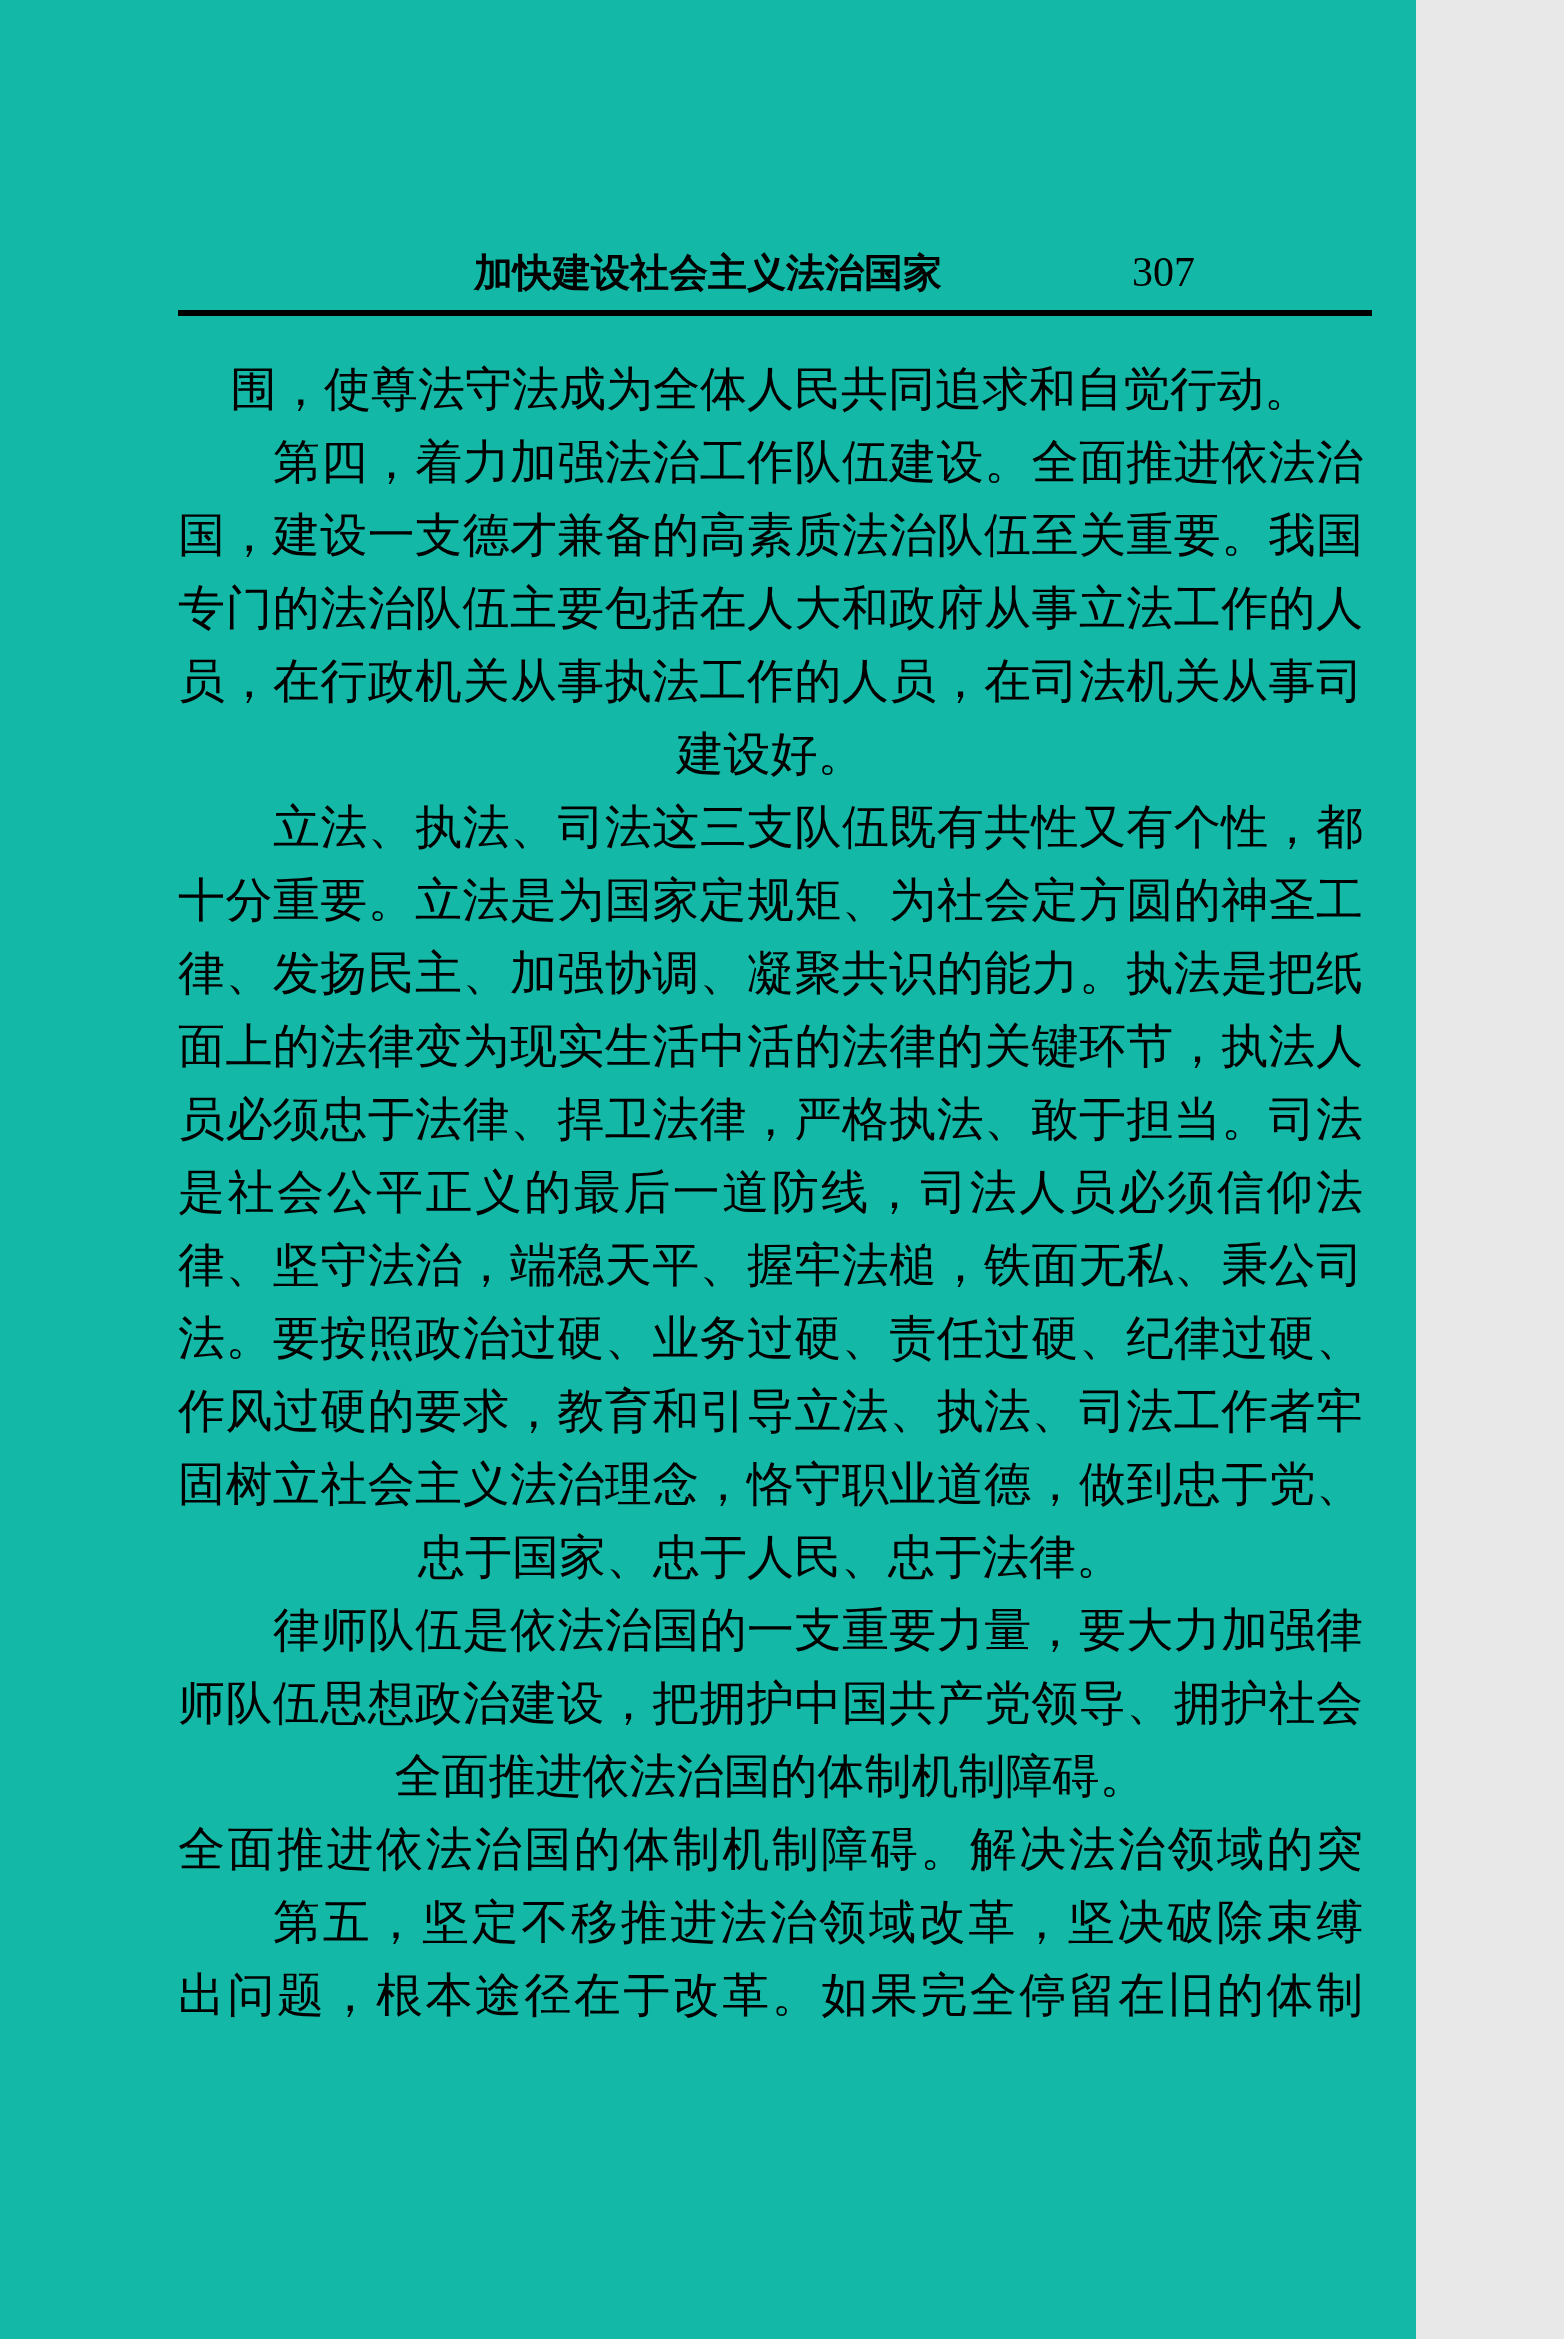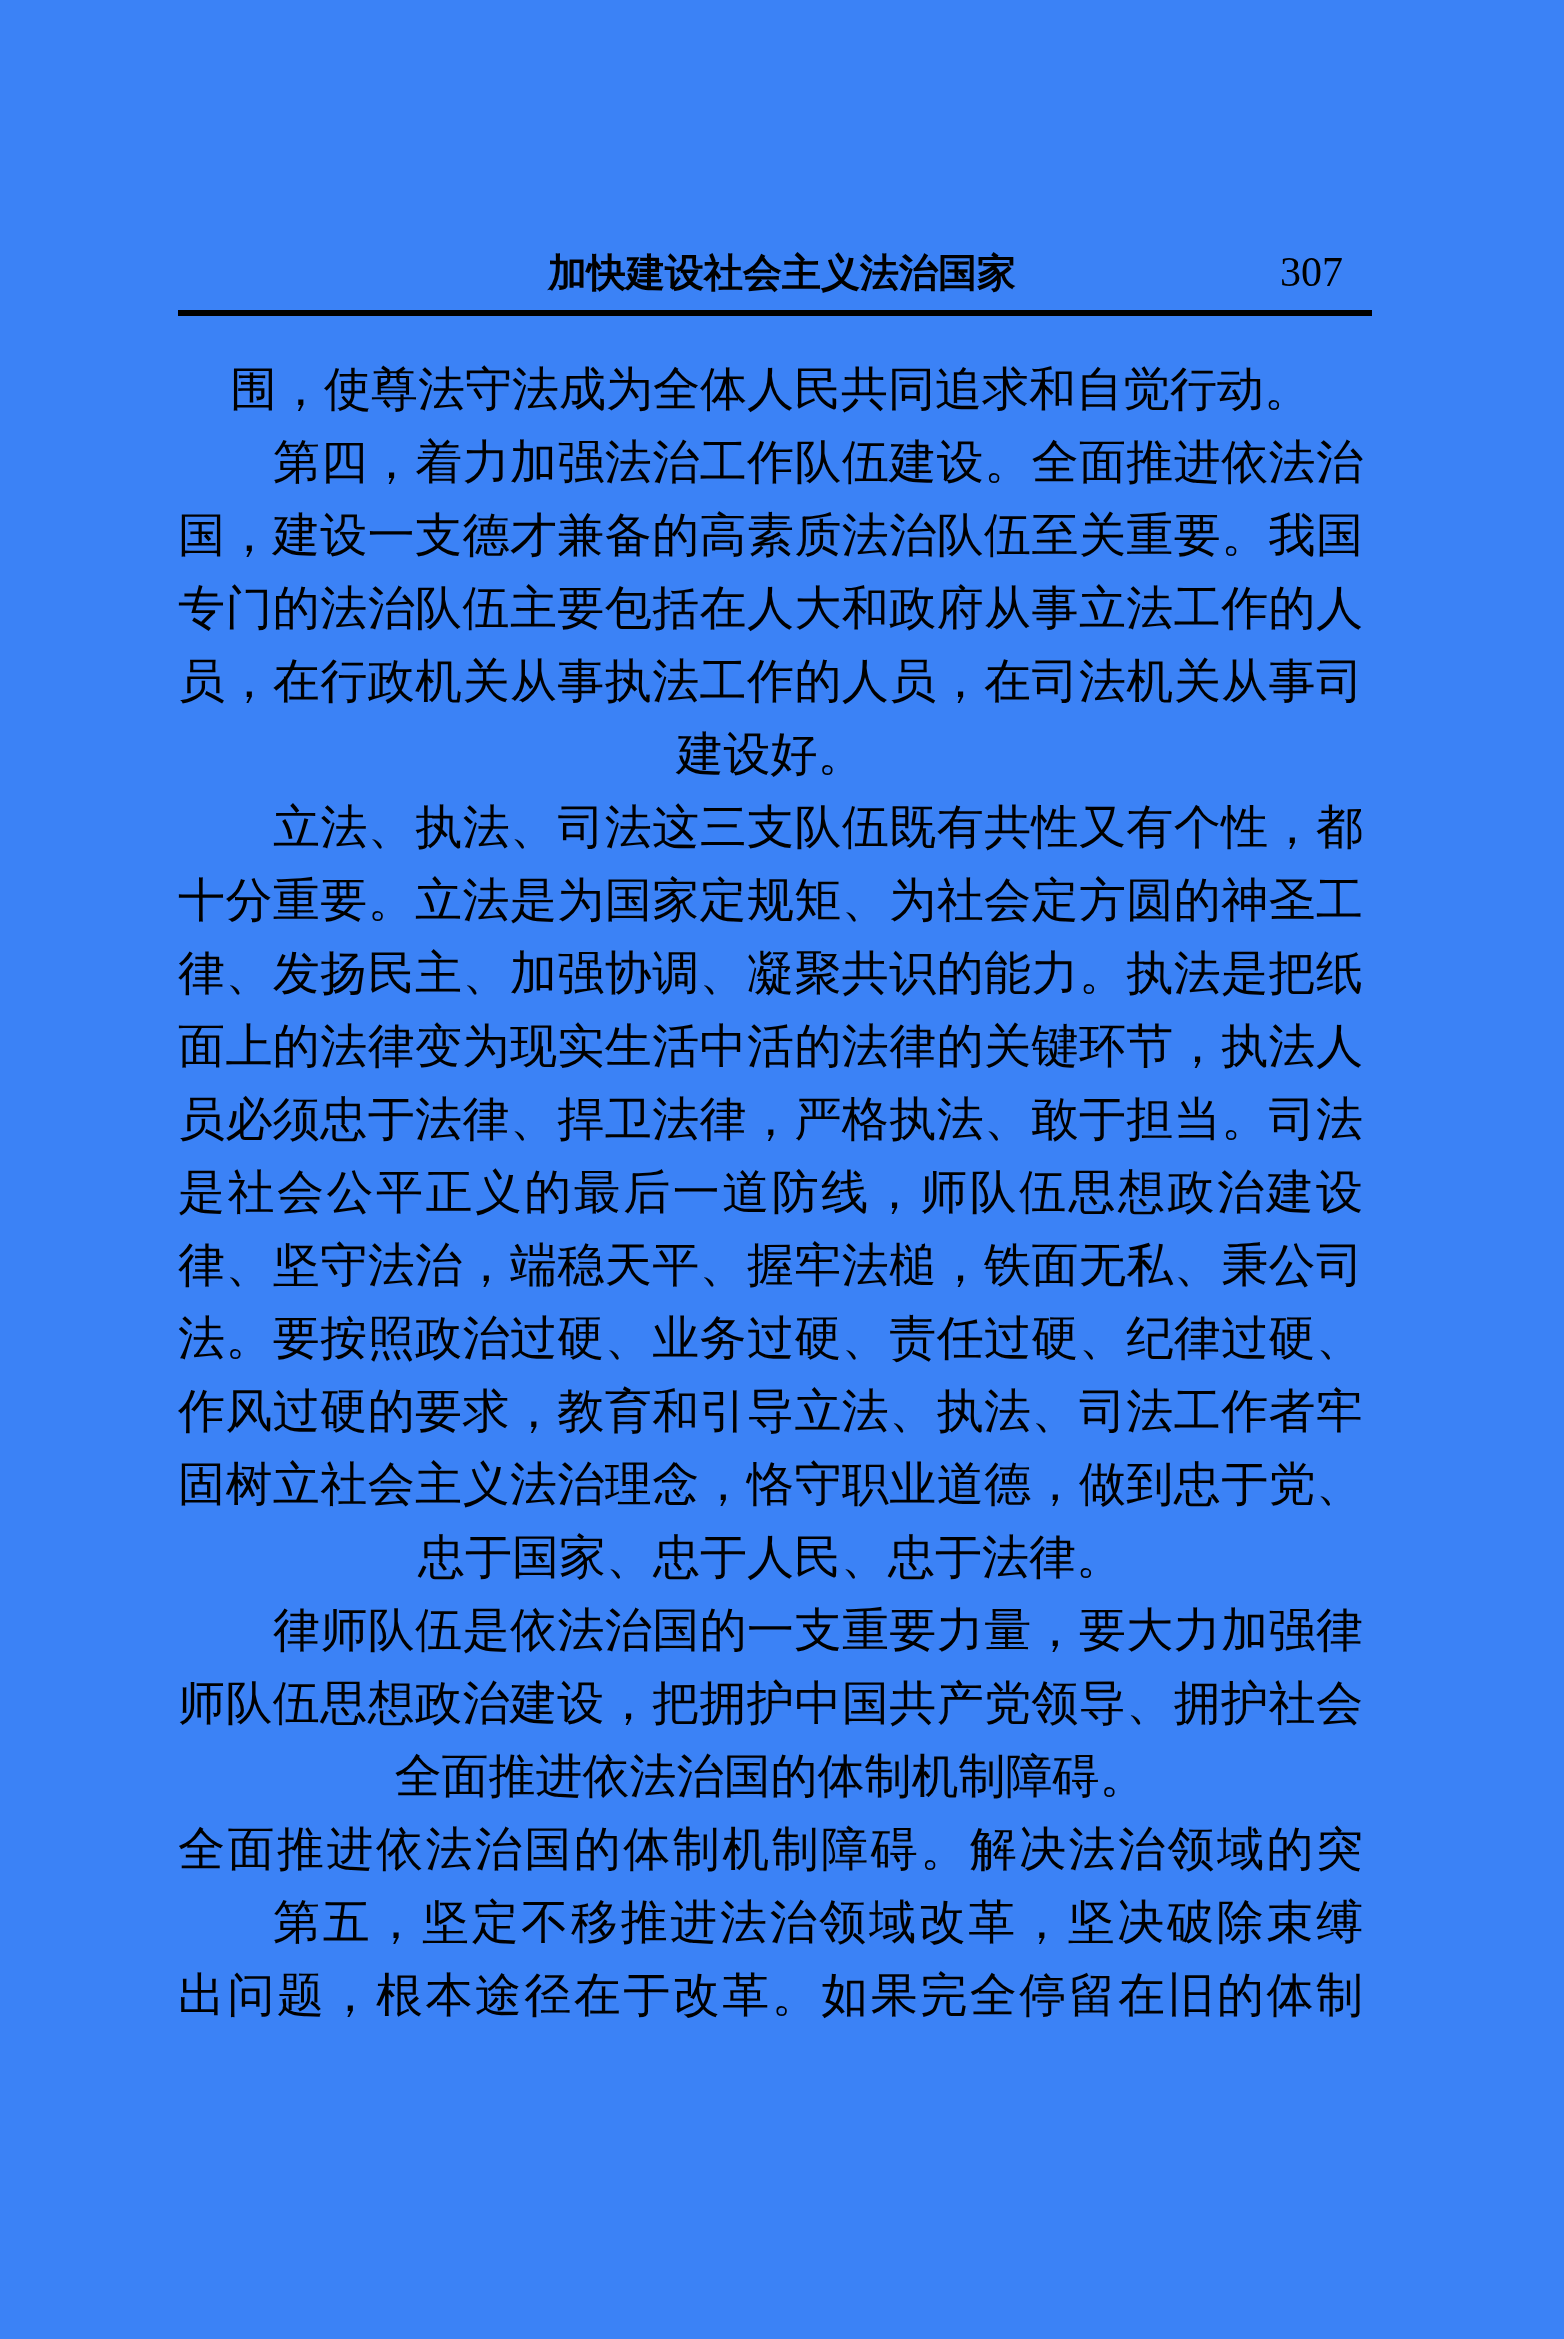--- a/index.html
+++ b/index.html
@@ -2,23 +2,23 @@
 <html style="font-size:15px"><head>
 <meta charset="utf-8">
 <style>
   html, body {
     margin: 0;
     padding: 0;
     background: #e8e8e8;
   }
   .page {
     position: relative;
-    width: 1564px;
+    width: 1416px;
     height: 2339px;
-    background: #3b82f6;
+    background: #14b8a6;
     font-family: "Liberation Serif", "DejaVu Serif", serif;
     color: #000000;
     overflow: hidden;
     text-decoration: underline;
   }
   .running-header {
     position: absolute;
     top: 248px;
     left: 0;
     width: 100%;
@@ -93,21 +93,21 @@
       <div class="line ind fill">第四，着力加强法治工作队伍建设。全面推进依法治</div>
       <div class="line fill">国，建设一支德才兼备的高素质法治队伍至关重要。我国</div>
       <div class="line fill">专门的法治队伍主要包括在人大和政府从事立法工作的人</div>
       <div class="line fill">员，在行政机关从事执法工作的人员，在司法机关从事司</div>
       <div class="line">建设好。</div>
       <div class="line ind fill">立法、执法、司法这三支队伍既有共性又有个性，都</div>
       <div class="line fill">十分重要。立法是为国家定规矩、为社会定方圆的神圣工</div>
       <div class="line fill">律、发扬民主、加强协调、凝聚共识的能力。执法是把纸</div>
       <div class="line fill">面上的法律变为现实生活中活的法律的关键环节，执法人</div>
       <div class="line fill">员必须忠于法律、捍卫法律，严格执法、敢于担当。司法</div>
-      <div class="line fill">是社会公平正义的最后一道防线，师队伍思想政治建设</div>
+      <div class="line fill">是社会公平正义的最后一道防线，司法人员必须信仰法</div>
       <div class="line fill">律、坚守法治，端稳天平、握牢法槌，铁面无私、秉公司</div>
       <div class="line fill">法。要按照政治过硬、业务过硬、责任过硬、纪律过硬、</div>
       <div class="line fill">作风过硬的要求，教育和引导立法、执法、司法工作者牢</div>
       <div class="line fill">固树立社会主义法治理念，恪守职业道德，做到忠于党、</div>
       <div class="line">忠于国家、忠于人民、忠于法律。</div>
       <div class="line ind fill">律师队伍是依法治国的一支重要力量，要大力加强律</div>
       <div class="line fill">师队伍思想政治建设，把拥护中国共产党领导、拥护社会</div>
       <div class="line">全面推进依法治国的体制机制障碍。</div>
       <div class="line fill">全面推进依法治国的体制机制障碍。解决法治领域的突</div>
       <div class="line ind fill">第五，坚定不移推进法治领域改革，坚决破除束缚</div>

